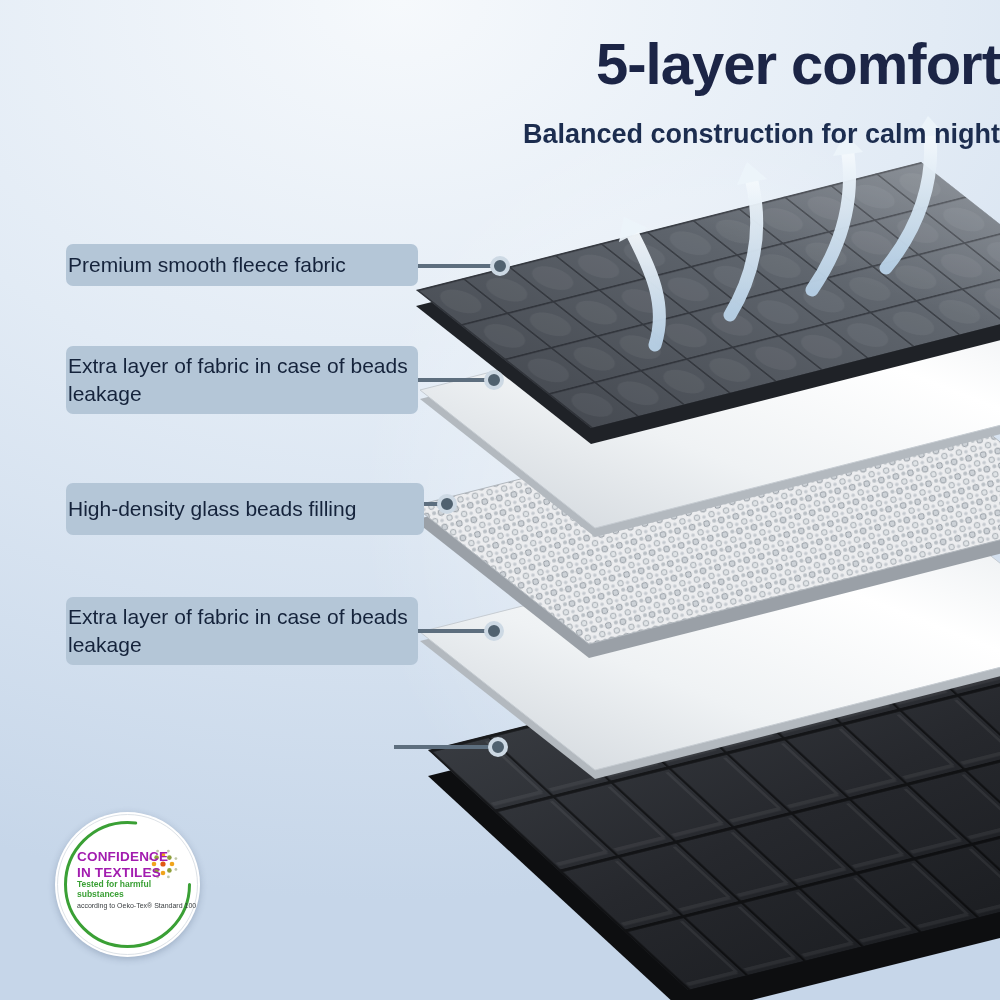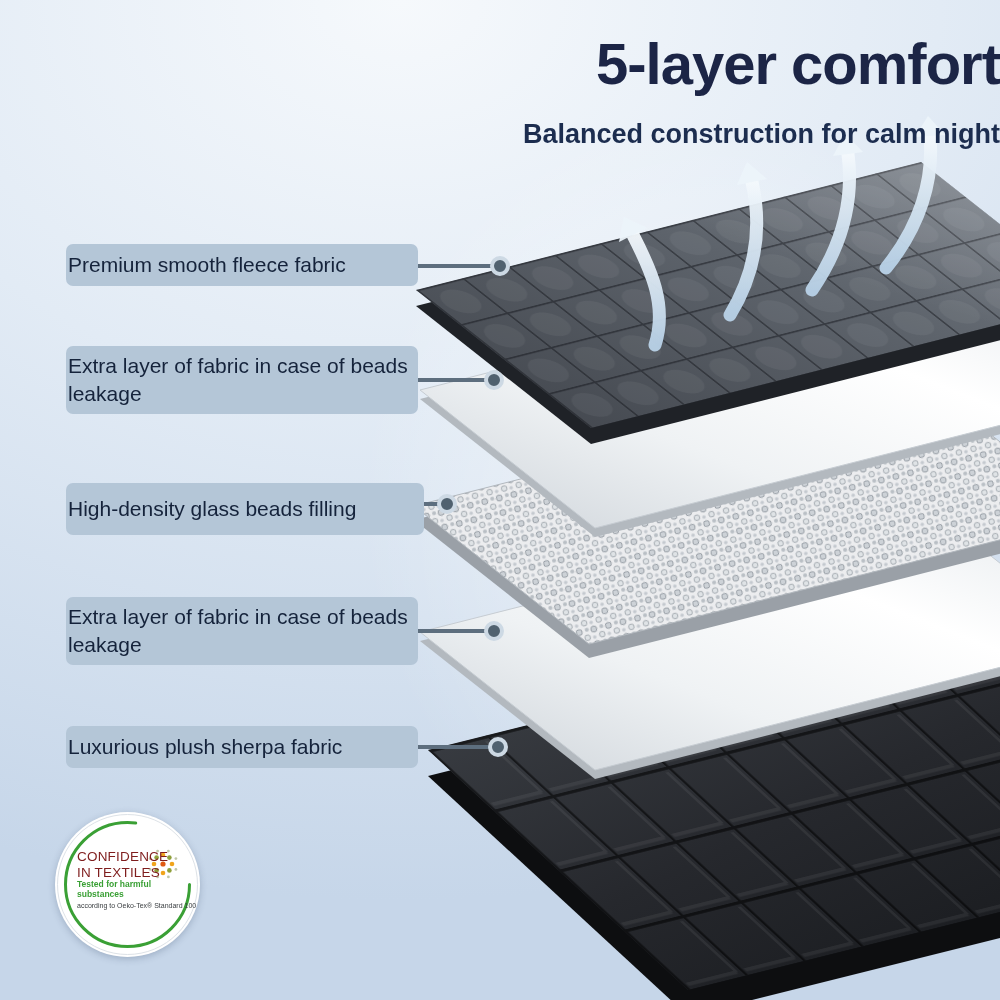--- a/index.html
+++ b/index.html
@@ -48,21 +48,21 @@
     background:#ffffff;border-radius:50%;
     box-shadow:0 2px 7px rgba(40,60,90,0.25);
     z-index:5;
   }
   .cert-svg{position:absolute;left:0;top:0;width:145px;height:145px;}
   .cert-text{
     position:absolute;left:0;top:37px;width:145px;
     padding-left:22px;box-sizing:border-box;
     line-height:1.15;
   }
-  .cert-l1,.cert-l2{font-size:13.5px;font-weight:400;color:#7f1d1d;letter-spacing:0.2px;}
+  .cert-l1,.cert-l2{font-size:13.5px;font-weight:700;color:#a21caf;letter-spacing:0.2px;}
   .cert-l3{margin-top:0;font-size:8.5px;font-weight:700;color:#3aa035;}
   .cert-l4{margin-top:2px;font-size:7px;color:#3c4043;}
 </style>
 </head>
 <body>
 
 <div class="stage">
 
   <div class="glow"></div>
 
@@ -184,23 +184,20 @@
     <span>Premium smooth fleece fabric</span>
   </div>
   <div class="label-box lbl2">
     <span>Extra layer of fabric in case of beads leakage</span>
   </div>
   <div class="label-box lbl3">
     <span>High-density glass beads filling</span>
   </div>
   <div class="label-box lbl4">
     <span>Extra layer of fabric in case of beads leakage</span>
-  </div>
-  <div class="label-box lbl5">
-    <span>Luxurious plush sherpa fabric</span>
   </div>
 
   <div class="cert-badge">
     <svg class="cert-svg" viewBox="0 0 145 145">
       <circle cx="72.5" cy="72.5" r="70" fill="#ffffff" stroke="#dde2e7" stroke-width="1"></circle>
       <circle cx="72.5" cy="72.5" r="62" fill="none" stroke="#3aa035" stroke-width="3" stroke-linecap="round" stroke-dasharray="300 90"></circle>
       <g>
         <circle cx="108" cy="52" r="2.6" fill="#e05a12"></circle>
         <circle cx="117" cy="52" r="2.3" fill="#f0a41c"></circle>
         <circle cx="114.4" cy="58.4" r="2.3" fill="#8fa03a"></circle>

